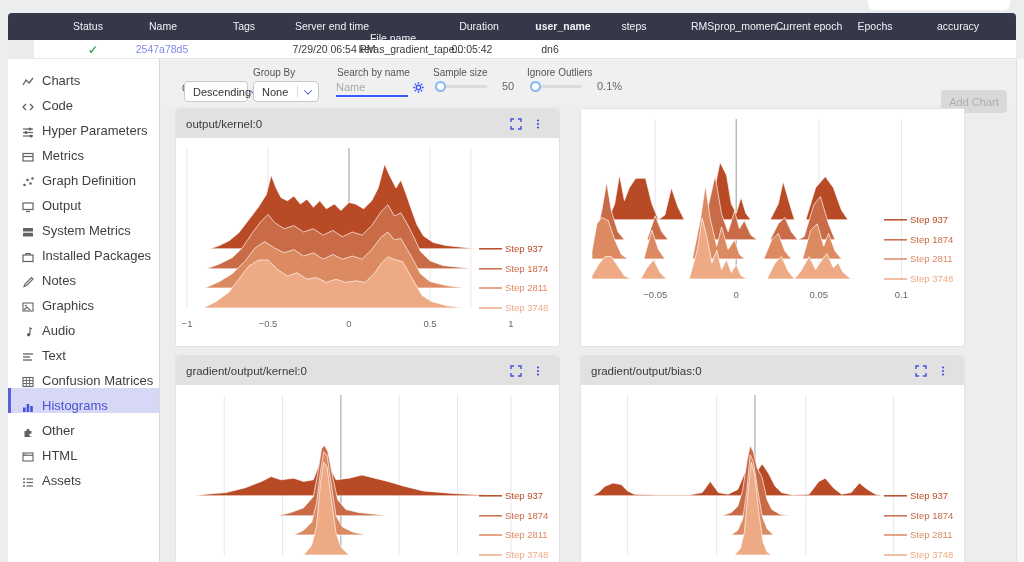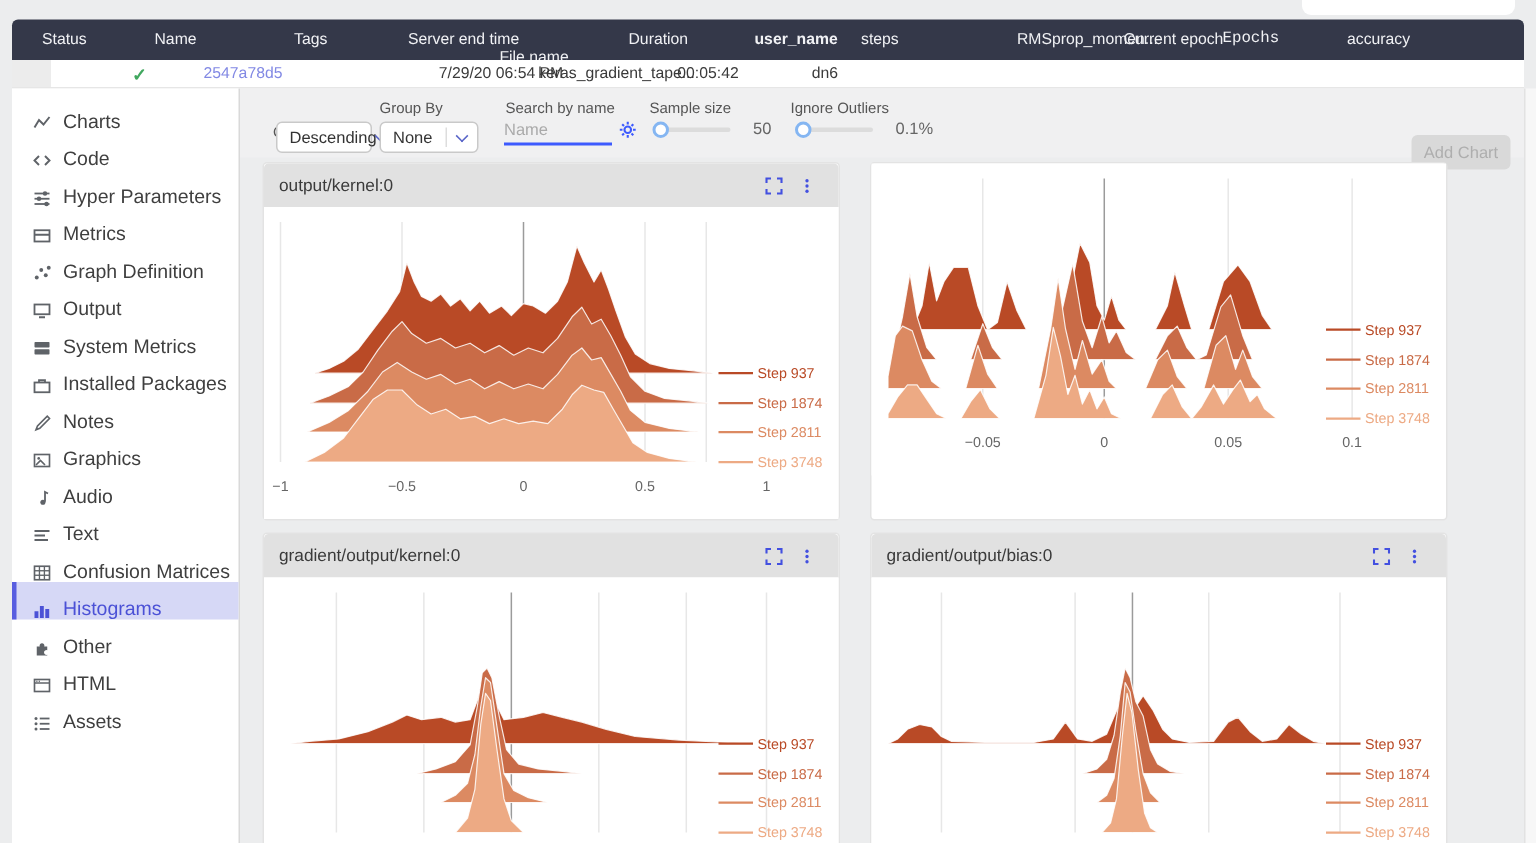--- a/index.html
+++ b/index.html
@@ -5,21 +5,21 @@
   * { margin:0; padding:0; box-sizing:border-box; }
   html,body { width:1024px; height:562px; overflow:hidden; }
   body { font-family:"Liberation Sans", sans-serif; background:#ecedee; }
   .stage { position:relative; width:1024px; height:562px; overflow:hidden; }
 
   
   .top-frag { position:absolute; left:868px; top:-8px; width:142px; height:18px; background:#fff; border-radius:6px; }
 
   
   .thead { position:absolute; left:8px; top:13px; width:1008px; height:27px; background:#343849; border-radius:4px 4px 0 0; }
-  .thead .col { position:absolute; top:7px; width:120px; text-align:left; font-size:10.5px; color:#f1f2f5; white-space:nowrap; cursor:pointer; }
+  .thead .col { position:absolute; top:7px; width:120px; text-align:center; font-size:10.5px; color:#f1f2f5; white-space:nowrap; cursor:pointer; }
   .trow { position:absolute; left:8px; top:40px; width:1008px; height:19px; background:#fff; border-bottom:1px solid #e6e6e6; }
   .trow .cell { position:absolute; top:3px; width:130px; text-align:center; font-size:10.5px; color:#3a3a3a; white-space:nowrap; overflow:hidden; text-overflow:ellipsis; }
   .trow .drag { position:absolute; left:0; top:0; width:26px; height:18px; background:#ececec; }
   .trow .check { color:#41a85f; font-size:12px; font-weight:bold; }
   .trow .link { color:#8289e4; cursor:pointer; }
 
   
   .sidebar { position:absolute; left:8px; top:59px; width:152px; height:503px; background:#fff; border-right:1px solid #d9d9d9; padding-top:4px; }
   .side-item { position:relative; height:25px; display:flex; align-items:flex-end; gap:8px; padding-left:14px; font-size:13px; color:#3f3f3f; cursor:pointer; }
   .side-item svg { flex:0 0 auto; }
@@ -56,29 +56,29 @@
 </style>
 </head>
 <body>
 
 <div class="stage">
   <div class="top-frag"></div>
 
   <div class="thead">
       <span class="col" style="left: 20px;">Status</span>
       <span class="col" style="left: 95px;">Name</span>
-      <span class="col" style="left: 188px;">Tags</span>
+      <span class="col" style="left: 176px;">Tags</span>
       <span class="col" style="left: 264px;">Server end time</span>
       <span class="col" style="left: 325px; margin-top: 12px;">File name</span>
       <span class="col" style="left: 411px;">Duration</span>
       <span class="col" style="left: 495px; font-weight: bold;">user_name</span>
       <span class="col" style="left: 566px;">steps</span>
       <span class="col" style="left: 670px;">RMSprop_momen...</span>
       <span class="col" style="left: 741px;">Current epoch</span>
-      <span class="col" style="left: 807px; font-family: Liberation Mono, monospace;">Epochs</span>
+      <span class="col" style="left: 807px;">Epochs</span>
       <span class="col" style="left: 890px;">accuracy</span>
     </div>
 
   <div class="trow">
     <div class="drag"></div>
     <span class="cell check" style="left:20px">✓</span>
     <span class="cell link" style="left:89px">2547a78d5</span>
     <span class="cell" style="left:261px">7/29/20 06:54 PM</span>
     <span class="cell" style="left:348px; width:110px">keras_gradient_tape...</span>
     <span class="cell" style="left:399px">00:05:42</span>

